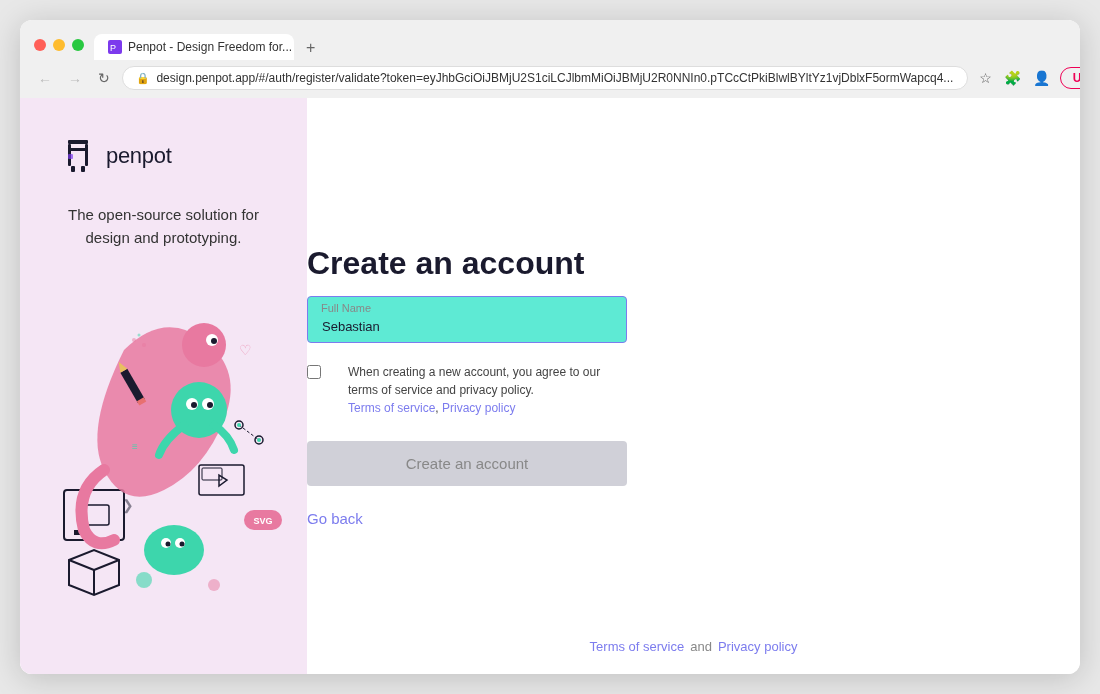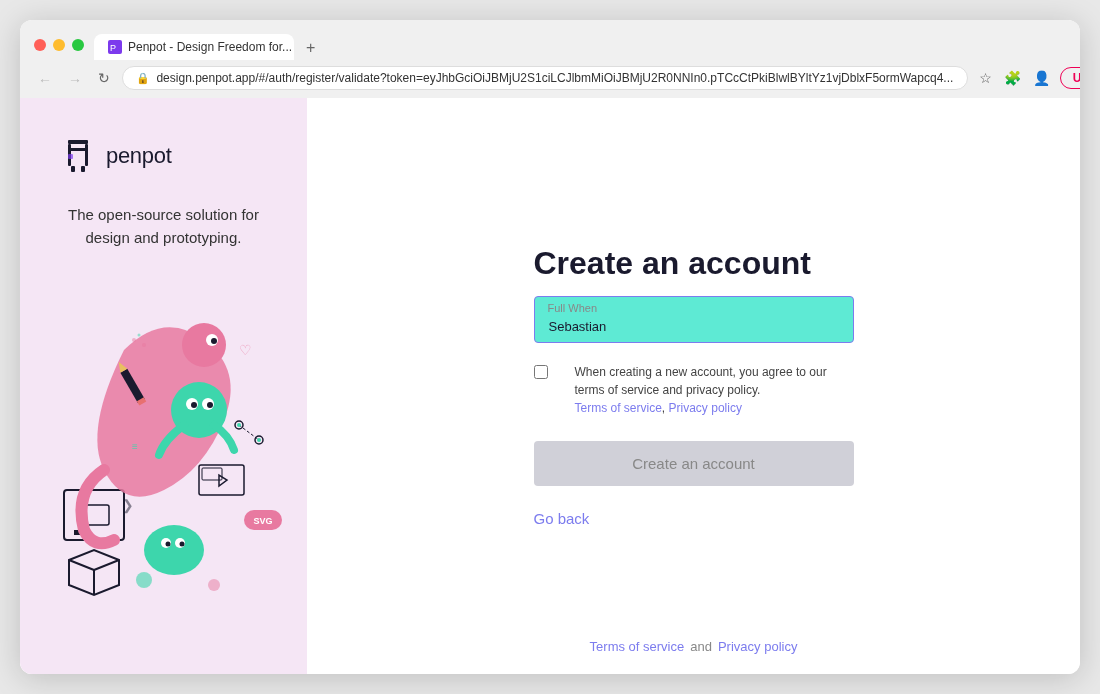--- a/index.html
+++ b/index.html
@@ -194,23 +194,22 @@
       height: 320px;
       position: relative;
       margin-top: 10px;
     }
 
     
     .right-panel {
       flex: 1;
       display: flex;
       flex-direction: column;
-      align-items: center;
+      align-items: flex-start;
       justify-content: center;
-      padding: 40px;
       position: relative;
     }
 
     .form-container {
       width: 100%;
       max-width: 320px;
     }
 
     .page-title {
       font-size: 32px;
@@ -445,21 +444,21 @@
           <circle cx="95" cy="45" r="1.5" fill="#3dd6ac" opacity="0.5"></circle>
         </svg>
       </div>
     </div>
 
     <div class="right-panel">
       <div class="form-container">
         <h1 class="page-title">Create an account</h1>
 
         <div class="form-field">
-          <label>Full When</label>
+          <label>Full Name</label>
           <input type="text" value="Sebastian" style="">
         </div>
 
         <div class="checkbox-row">
           <input type="checkbox" style="">
           <span class="checkbox-text">
             <span>When creating a new account, you agree to our terms of service and privacy policy.</span>
             <br>
             <a href="#">Terms of service</a>,
             <a href="#">Privacy policy</a>

